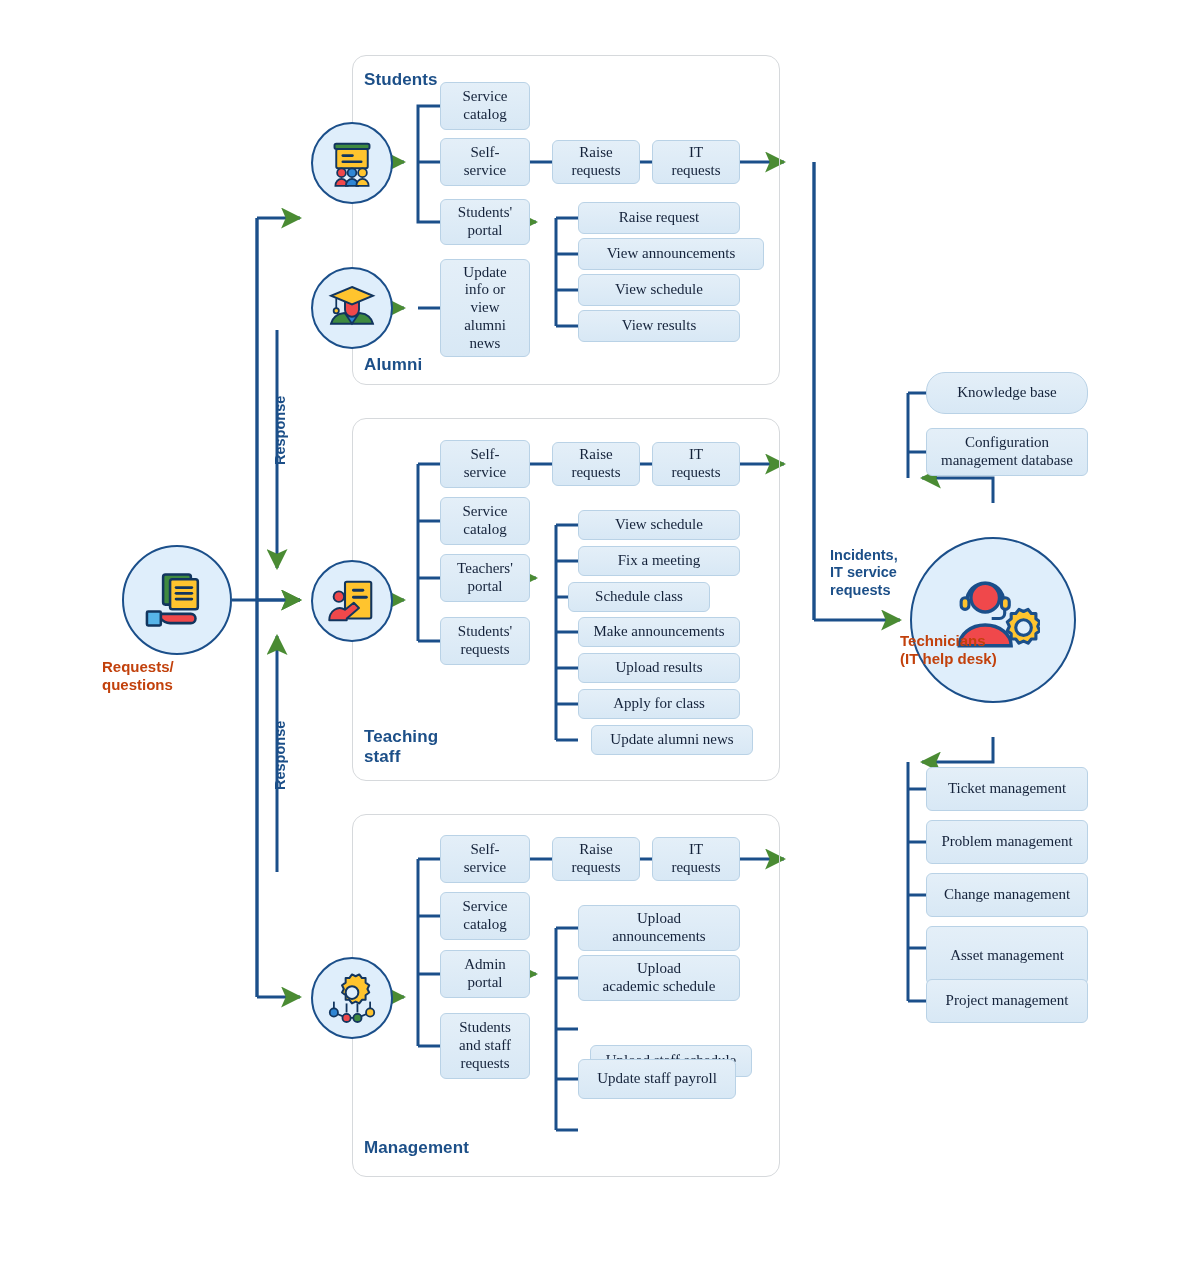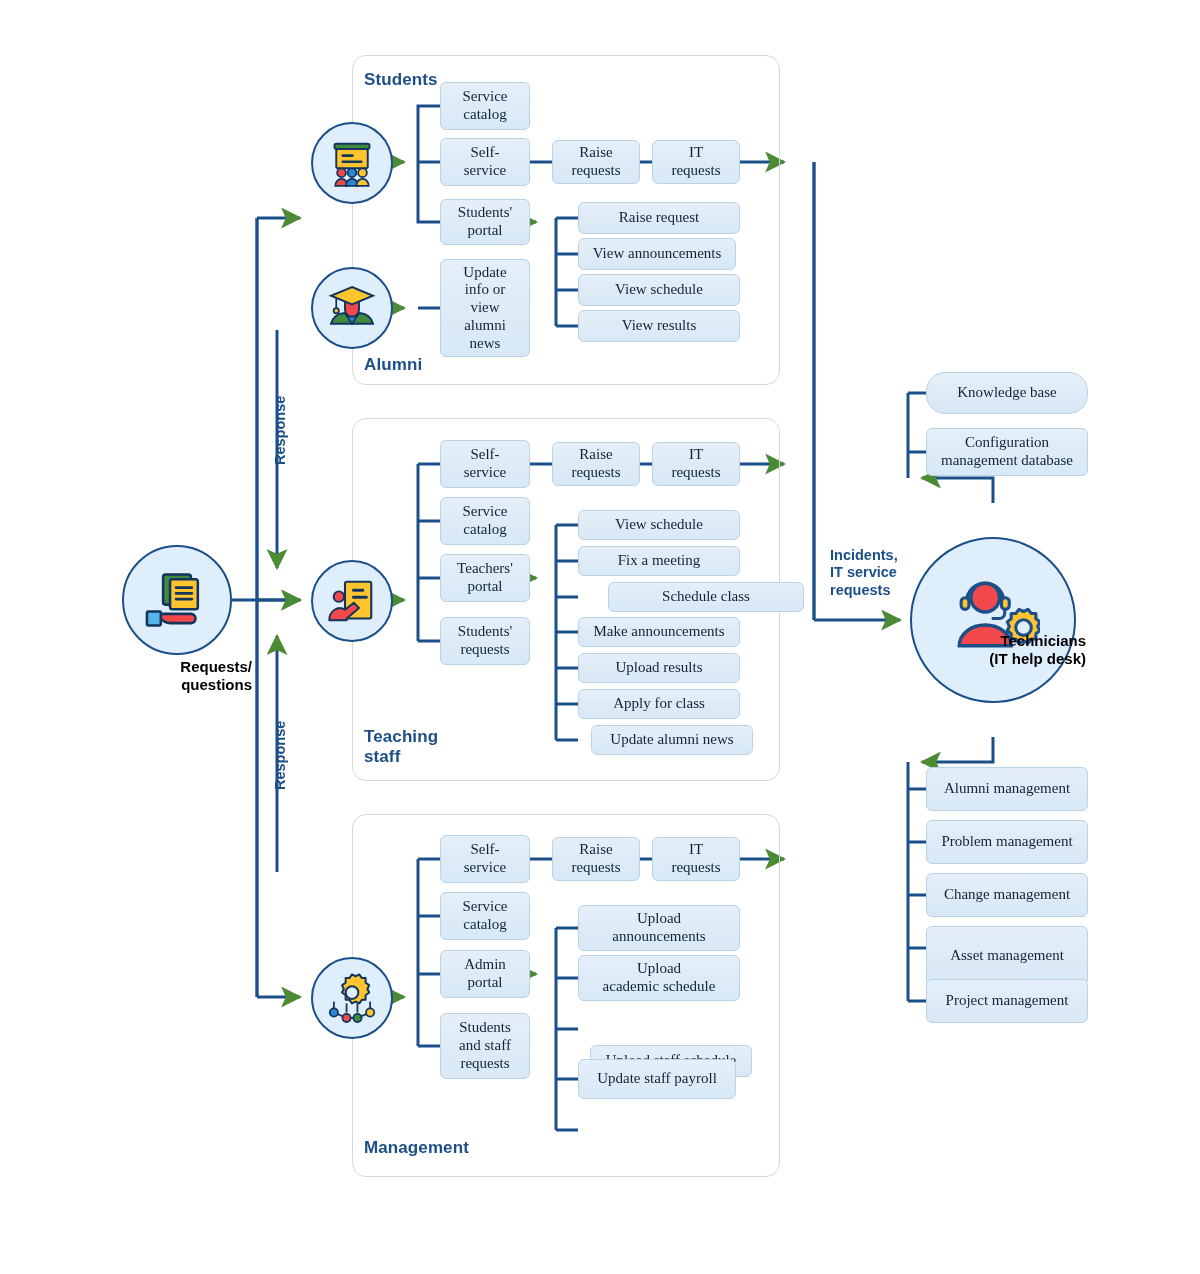--- a/index.html
+++ b/index.html
@@ -50,22 +50,22 @@
     border:2.6px solid #1b4f8a;
     display:flex;
     align-items:center;
     justify-content:center;
   }
   .circ-caption{
     position:absolute;
     font-family:"Liberation Sans",sans-serif;
     font-weight:700;
     font-size:15px;
-    color:#000000;
-    text-align:right;
+    color:#c2410c;
+    text-align:left;
     line-height:1.2;
     white-space:pre-line;
   }
   .edge-label{
     position:absolute;
     font-family:"Liberation Sans",sans-serif;
     font-weight:700;
     font-size:14.5px;
     color:#1c4f88;
     line-height:1.2;
@@ -283,21 +283,21 @@
 catalog</div>
   <div class="nodebox" style="left:440px;top:138px;width:90px;height:48px;">Self-
 service</div>
   <div class="nodebox" style="left:440px;top:199px;width:90px;height:46px;">Students'
 portal</div>
   <div class="nodebox" style="left:552px;top:140px;width:88px;height:44px;">Raise
 requests</div>
   <div class="nodebox" style="left:652px;top:140px;width:88px;height:44px;">IT
 requests</div>
   <div class="nodebox" style="left:578px;top:202px;width:162px;height:32px;">Raise request</div>
-  <div class="nodebox" style="left:578px;top:238px;width:158px;height:32px;">View announcements</div>
+  <div class="nodebox" style="left:578px;top:238px;width:186px;height:32px;">View announcements</div>
   <div class="nodebox" style="left:578px;top:274px;width:162px;height:32px;">View schedule</div>
   <div class="nodebox" style="left:578px;top:310px;width:162px;height:32px;">View results</div>
   <div class="nodebox" style="left:440px;top:259px;width:90px;height:98px;">Update
 info or
 view
 alumni
 news</div>
 
   <div class="nodebox" style="left:440px;top:440px;width:90px;height:48px;">Self-
 service</div>
@@ -306,21 +306,21 @@
   <div class="nodebox" style="left:440px;top:554px;width:90px;height:48px;">Teachers'
 portal</div>
   <div class="nodebox" style="left:440px;top:617px;width:90px;height:48px;">Students'
 requests</div>
   <div class="nodebox" style="left:552px;top:442px;width:88px;height:44px;">Raise
 requests</div>
   <div class="nodebox" style="left:652px;top:442px;width:88px;height:44px;">IT
 requests</div>
   <div class="nodebox" style="left:578px;top:510px;width:162px;height:30px;">View schedule</div>
   <div class="nodebox" style="left:578px;top:546px;width:162px;height:30px;">Fix a meeting</div>
-  <div class="nodebox" style="left:608px;top:582px;width:196px;height:30px;text-align:right;">Schedule class</div>
+  <div class="nodebox" style="left:568px;top:582px;width:142px;height:30px;text-align:right;">Schedule class</div>
   <div class="nodebox" style="left:578px;top:617px;width:162px;height:30px;">Make announcements</div>
   <div class="nodebox" style="left:578px;top:653px;width:162px;height:30px;">Upload results</div>
   <div class="nodebox" style="left:578px;top:689px;width:162px;height:30px;">Apply for class</div>
   <div class="nodebox" style="left:578px;top:725px;width:162px;height:30px;margin-left:13px;">Update alumni news</div>
 
   <div class="nodebox" style="left:440px;top:835px;width:90px;height:48px;">Self-
 service</div>
   <div class="nodebox" style="left:440px;top:892px;width:90px;height:48px;">Service
 catalog</div>
   <div class="nodebox" style="left:440px;top:950px;width:90px;height:48px;">Admin
@@ -336,19 +336,19 @@
 announcements</div>
   <div class="nodebox" style="left:578px;top:955px;width:162px;height:46px;">Upload
 academic schedule</div>
   <div class="nodebox" style="left:578px;top:1045px;width:162px;height:32px;margin-left:12px;">Upload staff schedule</div>
   <div class="nodebox" style="left:578px;top:1059px;width:158px;height:40px;">Update staff payroll</div>
 
   <div class="nodebox" style="left:926px;top:372px;width:162px;height:42px;border-radius:19px;">Knowledge base</div>
   <div class="nodebox" style="left:926px;top:428px;width:162px;height:48px;">Configuration
 management database</div>
 
-  <div class="nodebox" style="left:926px;top:767px;width:162px;height:44px;">Alumni management</div>
+  <div class="nodebox" style="left:926px;top:767px;width:162px;height:44px;">Ticket management</div>
   <div class="nodebox" style="left:926px;top:820px;width:162px;height:44px;">Problem management</div>
   <div class="nodebox" style="left:926px;top:873px;width:162px;height:44px;">Change management</div>
   <div class="nodebox" style="left:926px;top:926px;width:162px;height:59px;">Asset management</div>
   <div class="nodebox" style="left:926px;top:979px;width:162px;height:44px;">Project management</div>
 
 </div>
 
 </body></html>

